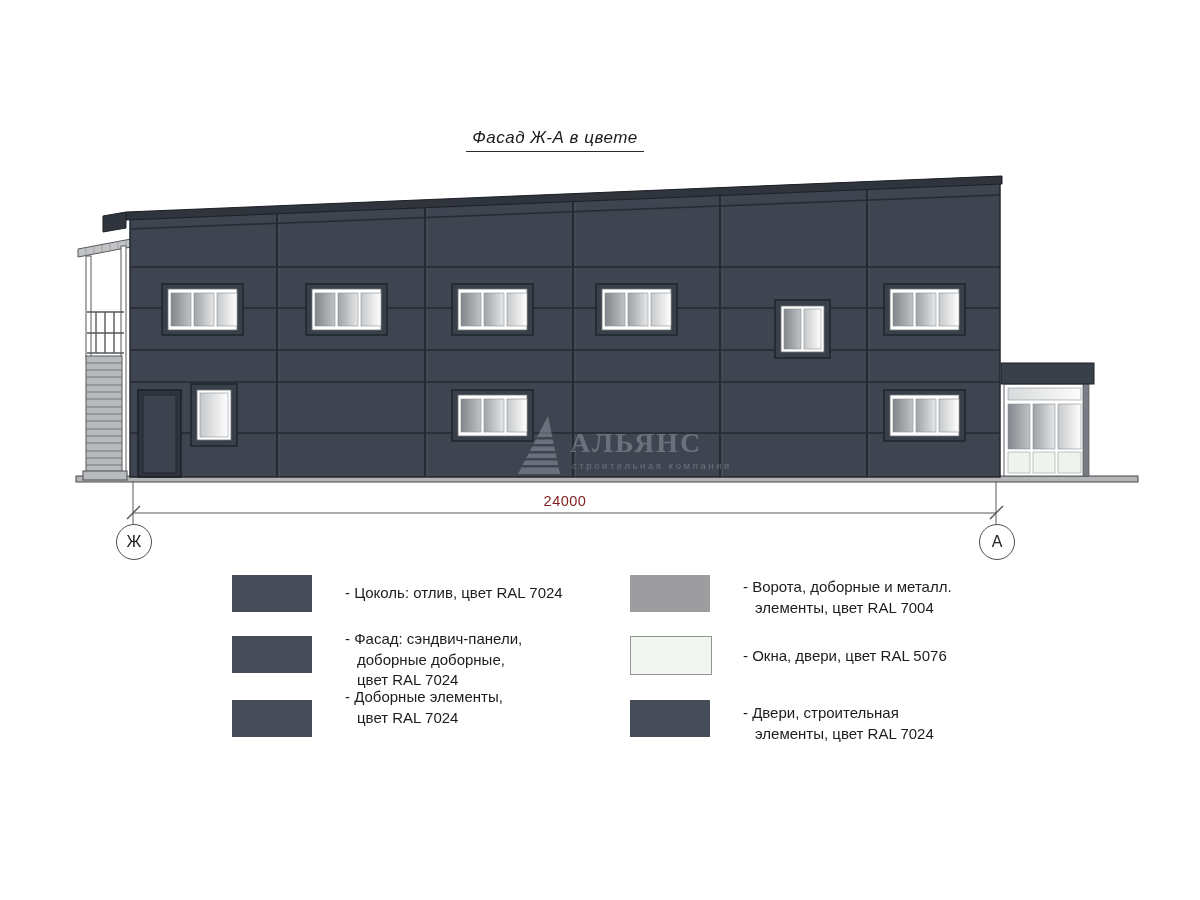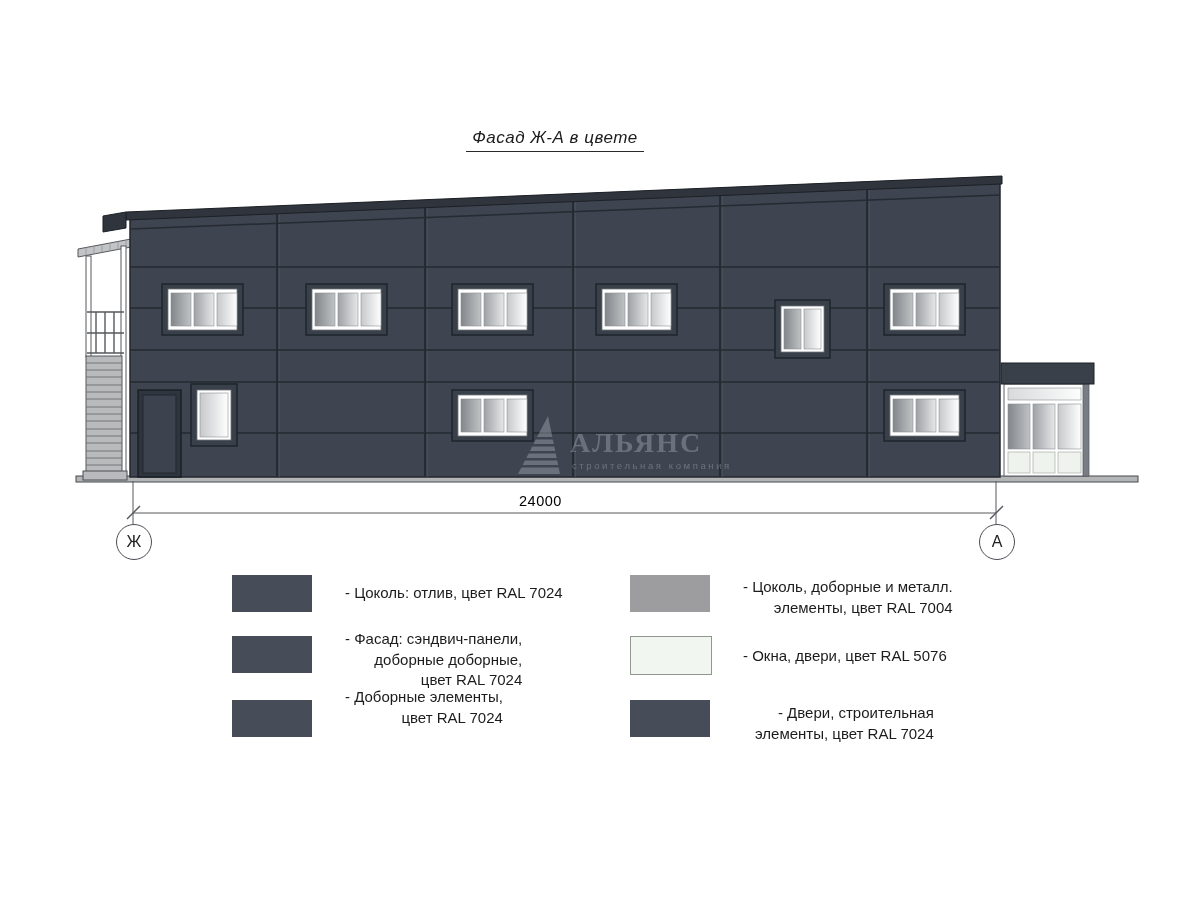--- a/index.html
+++ b/index.html
@@ -6,37 +6,37 @@
   .canvas{position:relative;width:1200px;height:900px;background:#ffffff;overflow:hidden;
           font-family:"Liberation Sans", sans-serif;color:#1c1c1c;}
   .abs{position:absolute;}
 
   
   .title-wrap{left:415px;top:128px;width:280px;text-align:center;}
   .title-text{display:inline-block;font-size:17px;font-style:italic;letter-spacing:.5px;
               padding:0 6px 3px 6px;border-bottom:1.4px solid #2a2a2a;}
 
   
-  .dim-label{left:519px;top:493px;width:92px;font-size:14.5px;color:#000000;letter-spacing:.5px;}
+  .dim-label{left:519px;top:493px;width:92px;text-align:center;font-size:14.5px;color:#7f1d1d;letter-spacing:.5px;}
   .axis-circle{width:34px;height:34px;border:1.3px solid #4a4d52;border-radius:50%;background:#fff;
                display:flex;align-items:center;justify-content:center;font-size:16px;color:#222;}
 
   
   .watermark{left:516px;top:415px;width:280px;height:62px;opacity:.42;color:#aab1ba;}
   .wm-tri{position:absolute;left:0;top:0;}
   .wm-name{position:absolute;left:54px;top:14px;font-family:"Liberation Serif", serif;
            font-weight:bold;font-size:28px;letter-spacing:2px;line-height:28px;}
   .wm-sub{position:absolute;left:56px;top:45px;font-size:9.5px;letter-spacing:2.6px;white-space:nowrap;}
 
   
   .swatch{width:80px;height:37px;}
   .sw-dark{background:#464d58;}
   .sw-gray{background:#9d9da0;}
   .sw-white{background:#f1f6f1;border:1px solid #919691;}
-  .ltext{font-size:15px;line-height:20.5px;white-space:nowrap;text-align:right;}
+  .ltext{font-size:15px;line-height:20.5px;white-space:nowrap;}
   .ltext .cont{padding-left:12px;}
 
   svg{display:block;}
 </style>
 </head>
 <body>
 
 <div class="canvas">
 
   <svg class="abs" style="left:0;top:0" width="1200" height="900" viewBox="0 0 1200 900">
@@ -248,21 +248,21 @@
     </div>
 
     <div class="abs swatch sw-dark" style="left:232px;top:700px"></div>
     <div class="abs ltext" style="left:345px;top:687px">
       <div>- Доборные элементы,</div>
       <div class="cont">цвет RAL 7024</div>
     </div>
 
     <div class="abs swatch sw-gray" style="left:630px;top:575px"></div>
     <div class="abs ltext" style="left:743px;top:577px">
-      <div>- Цоколь, доборные и металл.</div>
+      <div>- Ворота, доборные и металл.</div>
       <div class="cont">элементы, цвет RAL 7004</div>
     </div>
 
     <div class="abs swatch sw-white" style="left:630px;top:636px"></div>
     <div class="abs ltext" style="left:743px;top:646px">
       <div>- Окна, двери, цвет RAL 5076</div>
     </div>
 
     <div class="abs swatch sw-dark" style="left:630px;top:700px"></div>
     <div class="abs ltext" style="left:743px;top:703px">

